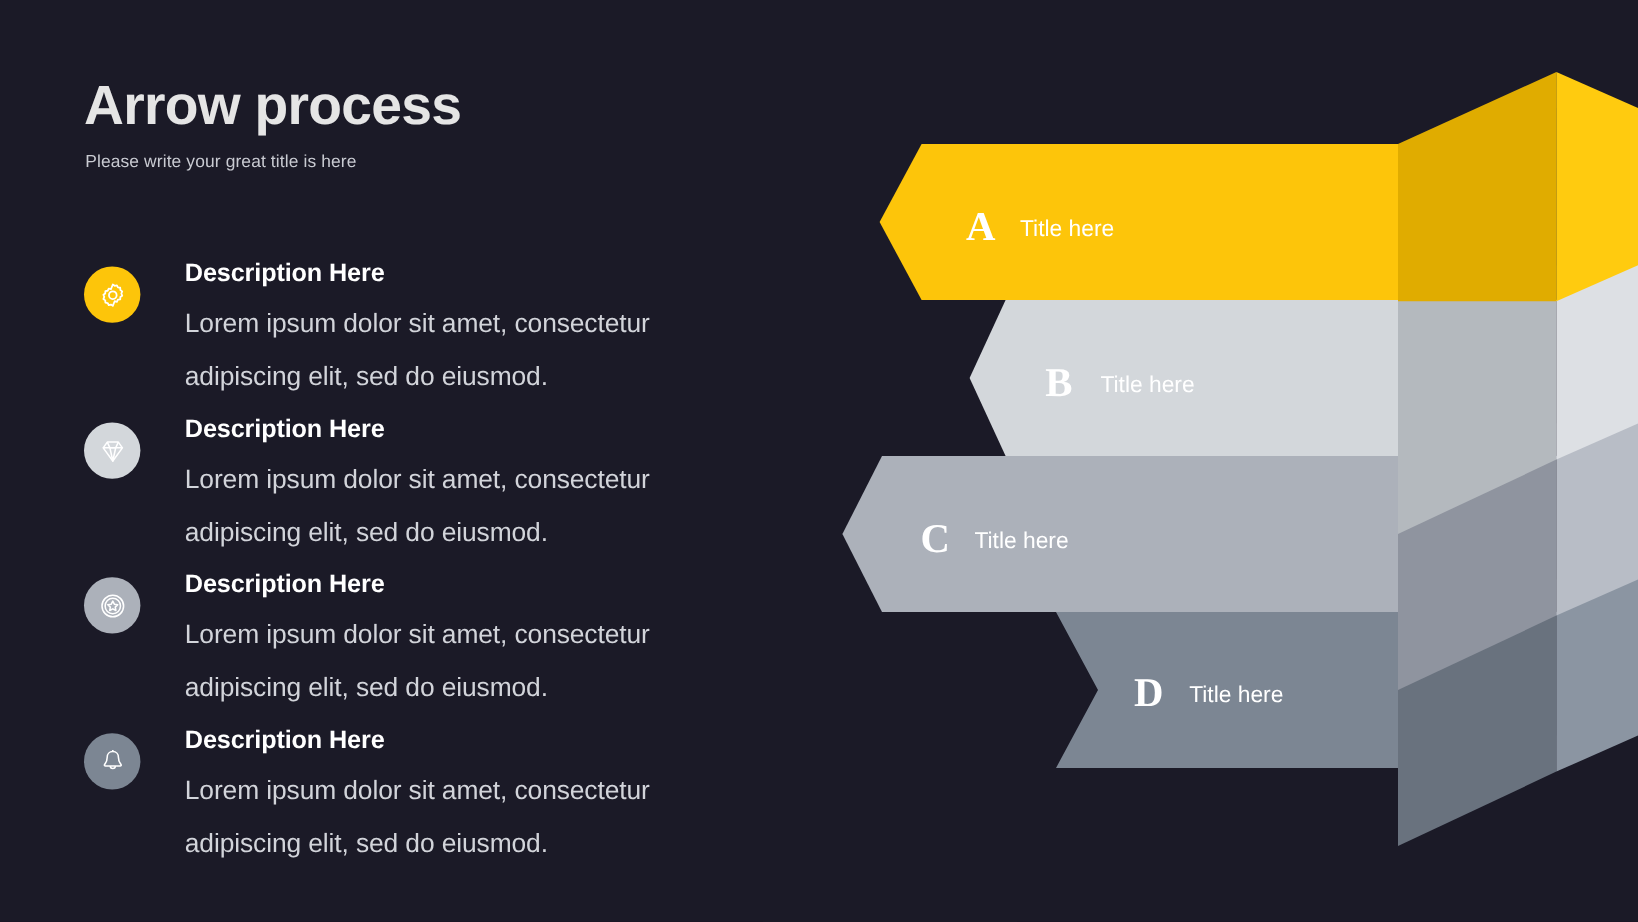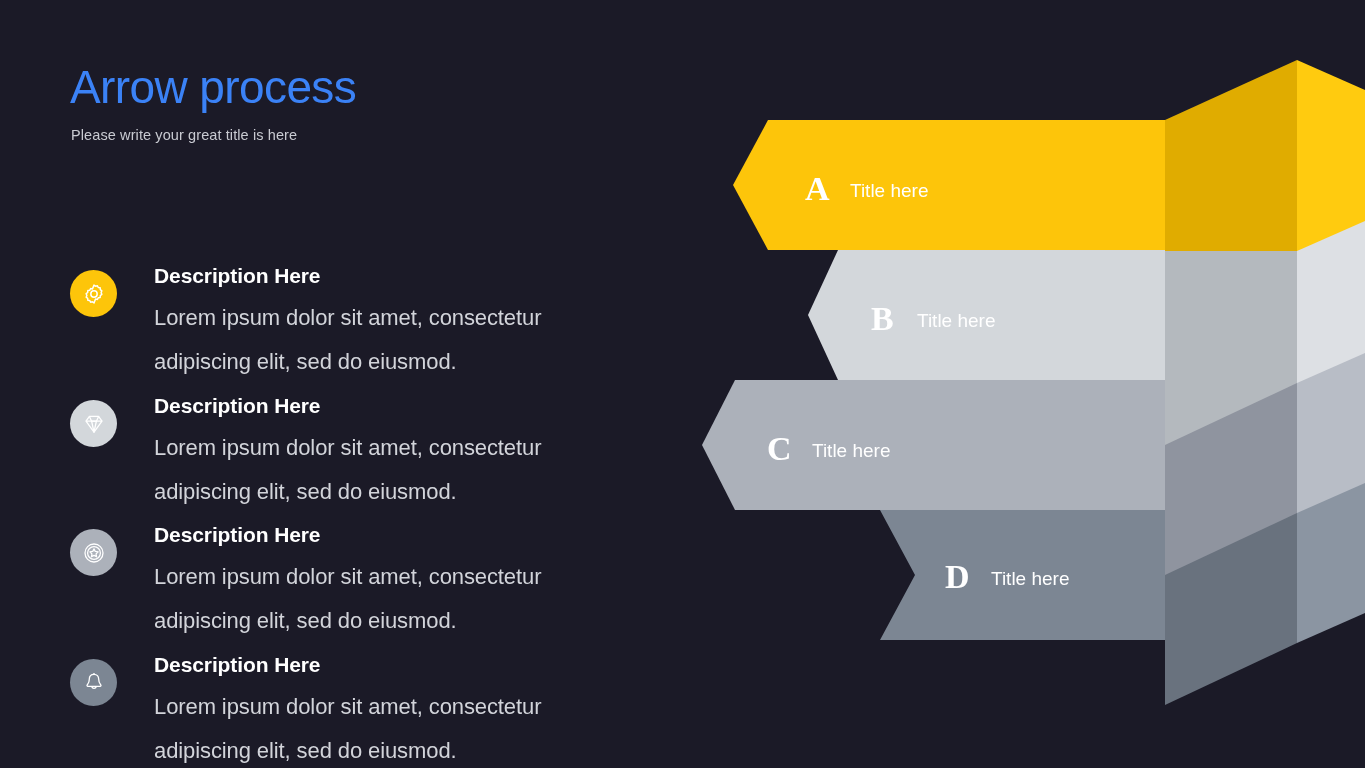--- a/index.html
+++ b/index.html
@@ -19,40 +19,39 @@
   
   #left-panel {
     position:absolute;
     left:0; top:0;
     width:660px; height:768px;
   }
   #page-title {
     position:absolute;
     left:70px; top:63px;
     font-size:46px;
-    font-weight:normal;
-    color:#3b82f6;
+    font-weight:bold;
+    color:#e5e5e5;
     letter-spacing:-0.6px;
     line-height:1.05;
   }
   #page-subtitle {
     position:absolute;
     left:71px; top:127px;
     font-size:14.5px;
     color:#c9cbd2;
     font-weight:400;
     letter-spacing:0.1px;
   }
 
   .feature-item {
     position:absolute;
     left:70px;
     width:560px;
     height:110px;
-    margin-top:48px;
   }
   .feature-item.i0 { top:215px; }
   .feature-item.i1 { top:345px; }
   .feature-item.i2 { top:474px; }
   .feature-item.i3 { top:604px; }
 
   .feature-icon {
     position:absolute;
     left:0; top:7px;
     width:47px; height:47px;

